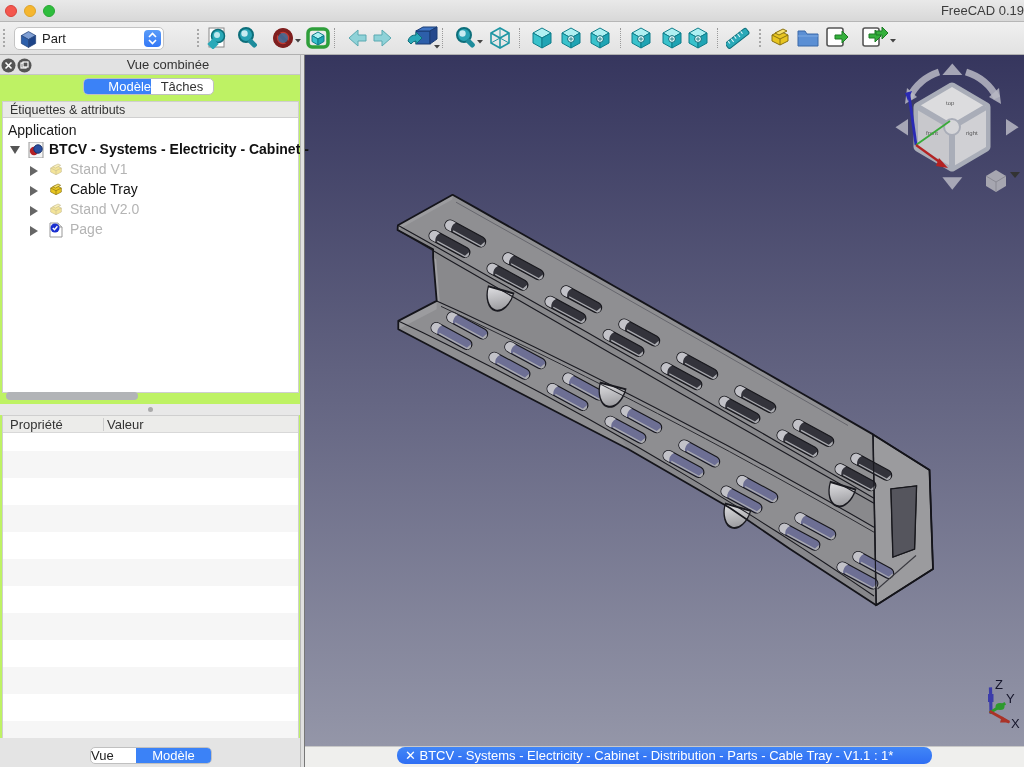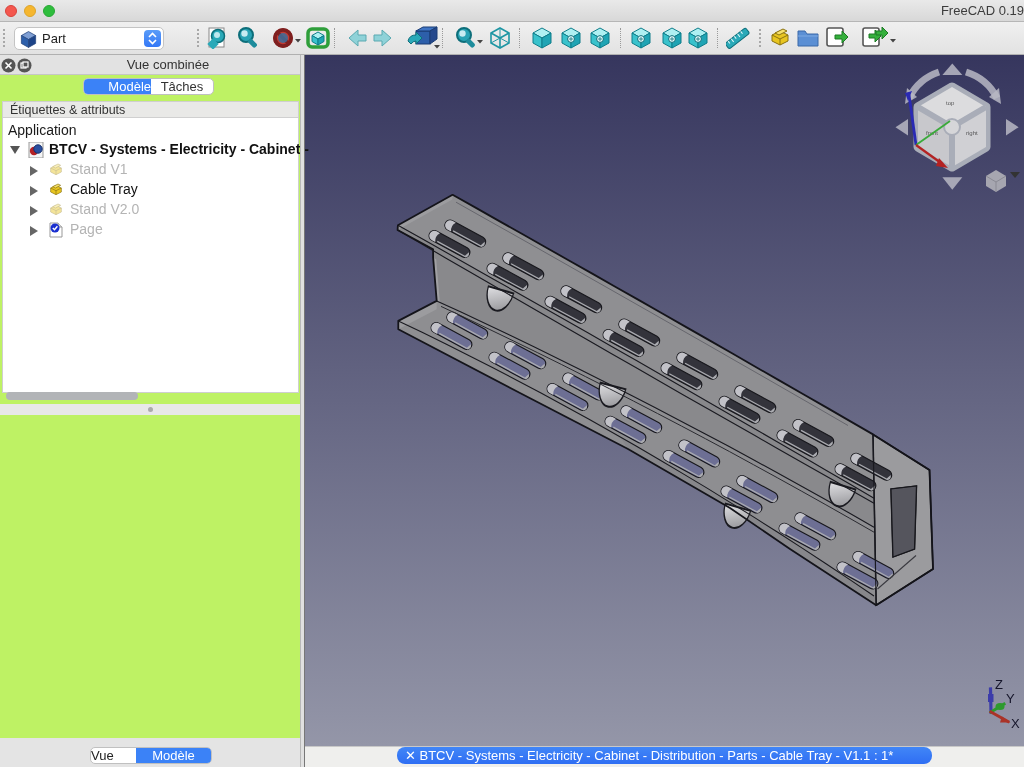--- a/index.html
+++ b/index.html
@@ -498,20 +498,39 @@
      <span style="position:absolute;left:67px;top:1px;font-size:14px;color:#b4b4b4">Page</span>
    </div>
  </div>
 
  <div class="abs" style="left:6px;top:337px;width:132px;height:8px;background:#b2b4b7;border-radius:4px"></div>
 
  <div class="abs" style="left:0;top:349px;width:300px;height:11px;background:#e8e8e8">
    <div class="abs" style="left:148px;top:3px;width:5px;height:5px;border-radius:3px;background:#aaa"></div>
  </div>
 
+ <div class="abs" style="left:2px;top:360px;width:297px;height:323px;background:#fff;border:1px solid #cfcfcf">
+   <div style="height:17px;background:#ececea;border-bottom:1px solid #d8d8d8;font-size:13px;color:#333;line-height:17px;position:relative">
+     <span style="position:absolute;left:7px">Propriété</span>
+        <span style="position:absolute;left:104px">Valeur</span>
+     <div class="abs" style="left:100px;top:2px;width:1px;height:13px;background:#ccc"></div>
+   </div>
+   <div style="height:18px"></div>
+   <div style="height:27px;background:#f6f6f6"></div>
+      <div style="height:27px"></div>
+   <div style="height:27px;background:#f6f6f6"></div>
+      <div style="height:27px"></div>
+   <div style="height:27px;background:#f6f6f6"></div>
+      <div style="height:27px"></div>
+   <div style="height:27px;background:#f6f6f6"></div>
+      <div style="height:27px"></div>
+   <div style="height:27px;background:#f6f6f6"></div>
+      <div style="height:27px"></div>
+   <div style="height:27px;background:#f6f6f6"></div>
+ </div>
 
  <div class="abs" style="left:0;top:683px;width:300px;height:29px;background:#e4e4e4"></div>
  <div class="abs" style="left:90px;top:692px;width:122px;height:17px;border:1px solid #c0c0c0;border-radius:5px;background:#fff;font-size:13px">
    <div class="abs" style="left:0;top:0;width:45px;height:15px;color:#222;line-height:15px">Vue</div>
    <div class="abs" style="left:45px;top:0;width:75px;height:15px;background:#3b82f7;border-radius:0 4px 4px 0;color:#fff;text-align:center;line-height:15px">Modèle</div>
  </div>
 </div>
 
 <div class="abs" style="left:300px;top:55px;width:5px;height:712px;background:#e0e0e0;border-left:1px solid #b8b8b8;border-right:1px solid #777"></div>
 </body></html>

